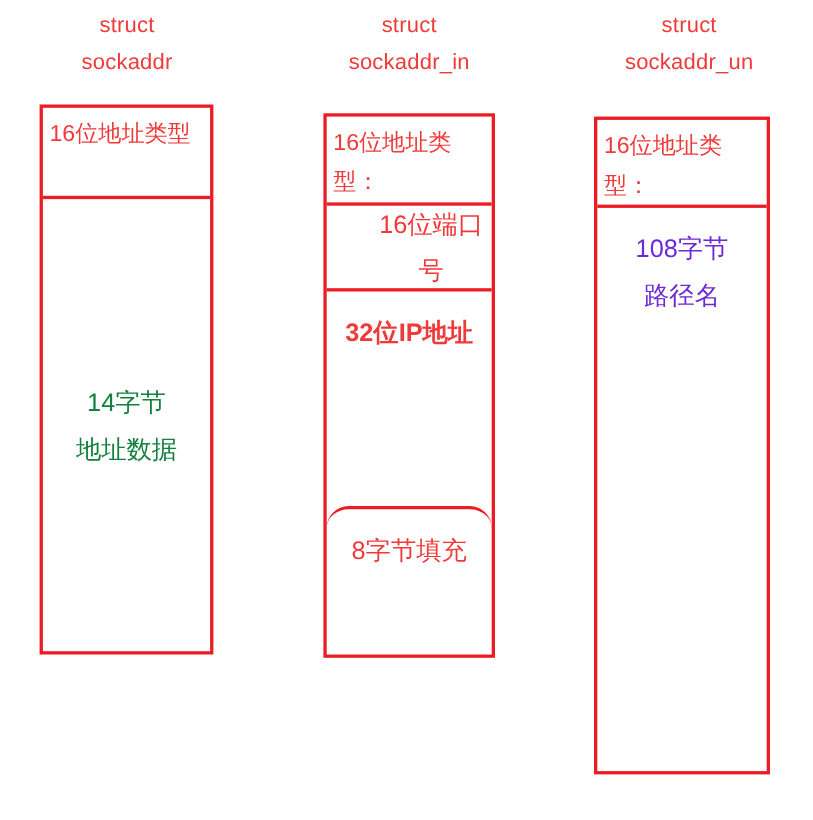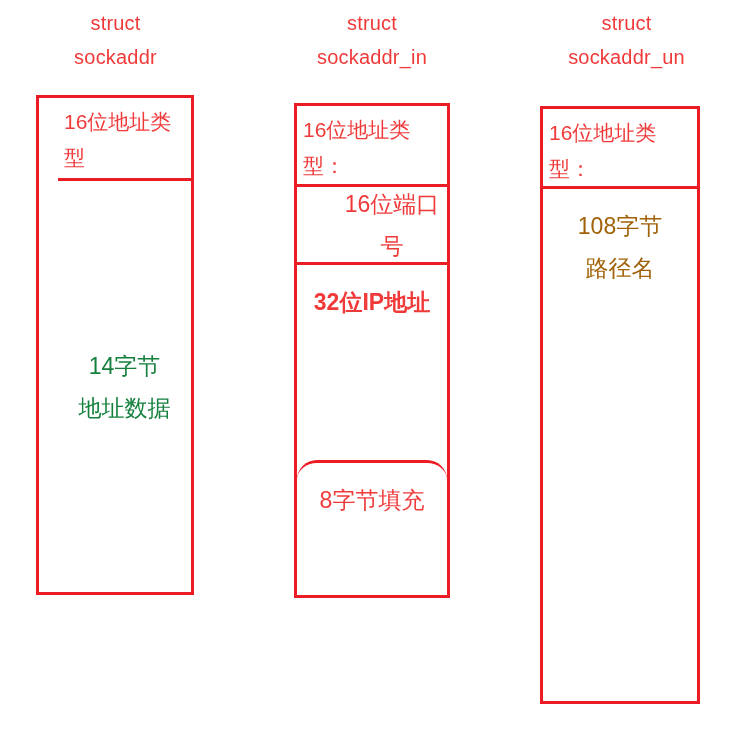--- a/index.html
+++ b/index.html
@@ -86,21 +86,21 @@
     padding-top: 16px;
   }
   .cell-center-top .cell-text {
     white-space: pre-line;
     line-height: 42px;
   }
 
   
   
   #title-1 { left: 18px;  top: 6px;  width: 195px; }
-  #box-1   { left: 36px;  top: 95px; width: 158px; height: 500px; padding-left: 19px; }
+  #box-1   { left: 36px;  top: 95px; width: 158px; height: 500px; }
   #box-1 .c0 { height: 80px; }
   #box-1 .c1 { flex: 1 1 auto; }
 
   
   #title-2 { left: 272px; top: 6px;  width: 200px; }
   #box-2   { left: 294px; top: 103px; width: 156px; height: 495px; }
   #box-2 .c0 { height: 78px; }
   #box-2 .c1 { height: 78px; }
   #box-2 .c2 { height: 198px; }
   #box-2 .c3 { flex: 1 1 auto; border-radius: 20px; }
@@ -143,19 +143,19 @@
       <span class="cell-text">8字节填充</span>
     </div>
   </div>
 
   <div class="struct-title" id="title-3" style="color: rgb(240, 58, 58);">struct
 sockaddr_un</div>
 
   <div class="struct-box" id="box-3" style="border-color: rgb(236, 28, 36);">
     <div class="struct-cell cell-head c0" style="color: rgb(240, 58, 58);">16位地址类型：
 AF_UNIX</div>
-    <div class="struct-cell cell-center-top c1" style="border-top-color: rgb(236, 28, 36); color: #a16207;">
+    <div class="struct-cell cell-center-top c1" style="border-top-color: rgb(236, 28, 36); color: #6d28d9;">
       <span class="cell-text">108字节
 路径名</span>
     </div>
   </div>
 
 </div>
 
 </body></html>

